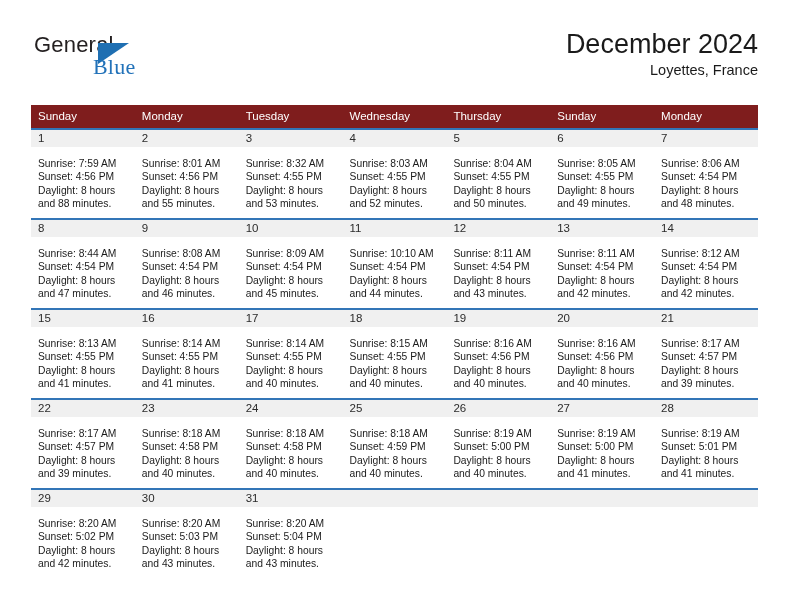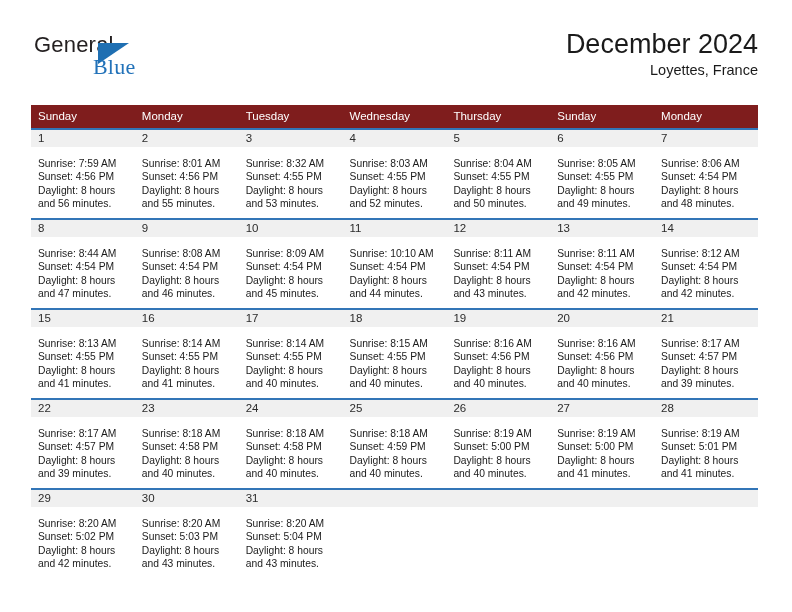--- a/index.html
+++ b/index.html
@@ -169,21 +169,21 @@
       </tr>
     </thead>
     <tbody id="calendar-body">
         <tr class="week-row">
           <td>
             <div class="daynum-band">1</div>
             <div class="cell-body">
               <div>Sunrise: 7:59 AM</div>
               <div>Sunset: 4:56 PM</div>
               <div>Daylight: 8 hours</div>
-              <div>and 56 minutes.</div>
+              <div>and 88 minutes.</div>
             </div>
           </td>
           <td>
             <div class="daynum-band">2</div>
             <div class="cell-body">
               <div>Sunrise: 8:01 AM</div>
               <div>Sunset: 4:56 PM</div>
               <div>Daylight: 8 hours</div>
               <div>and 55 minutes.</div>
             </div>

